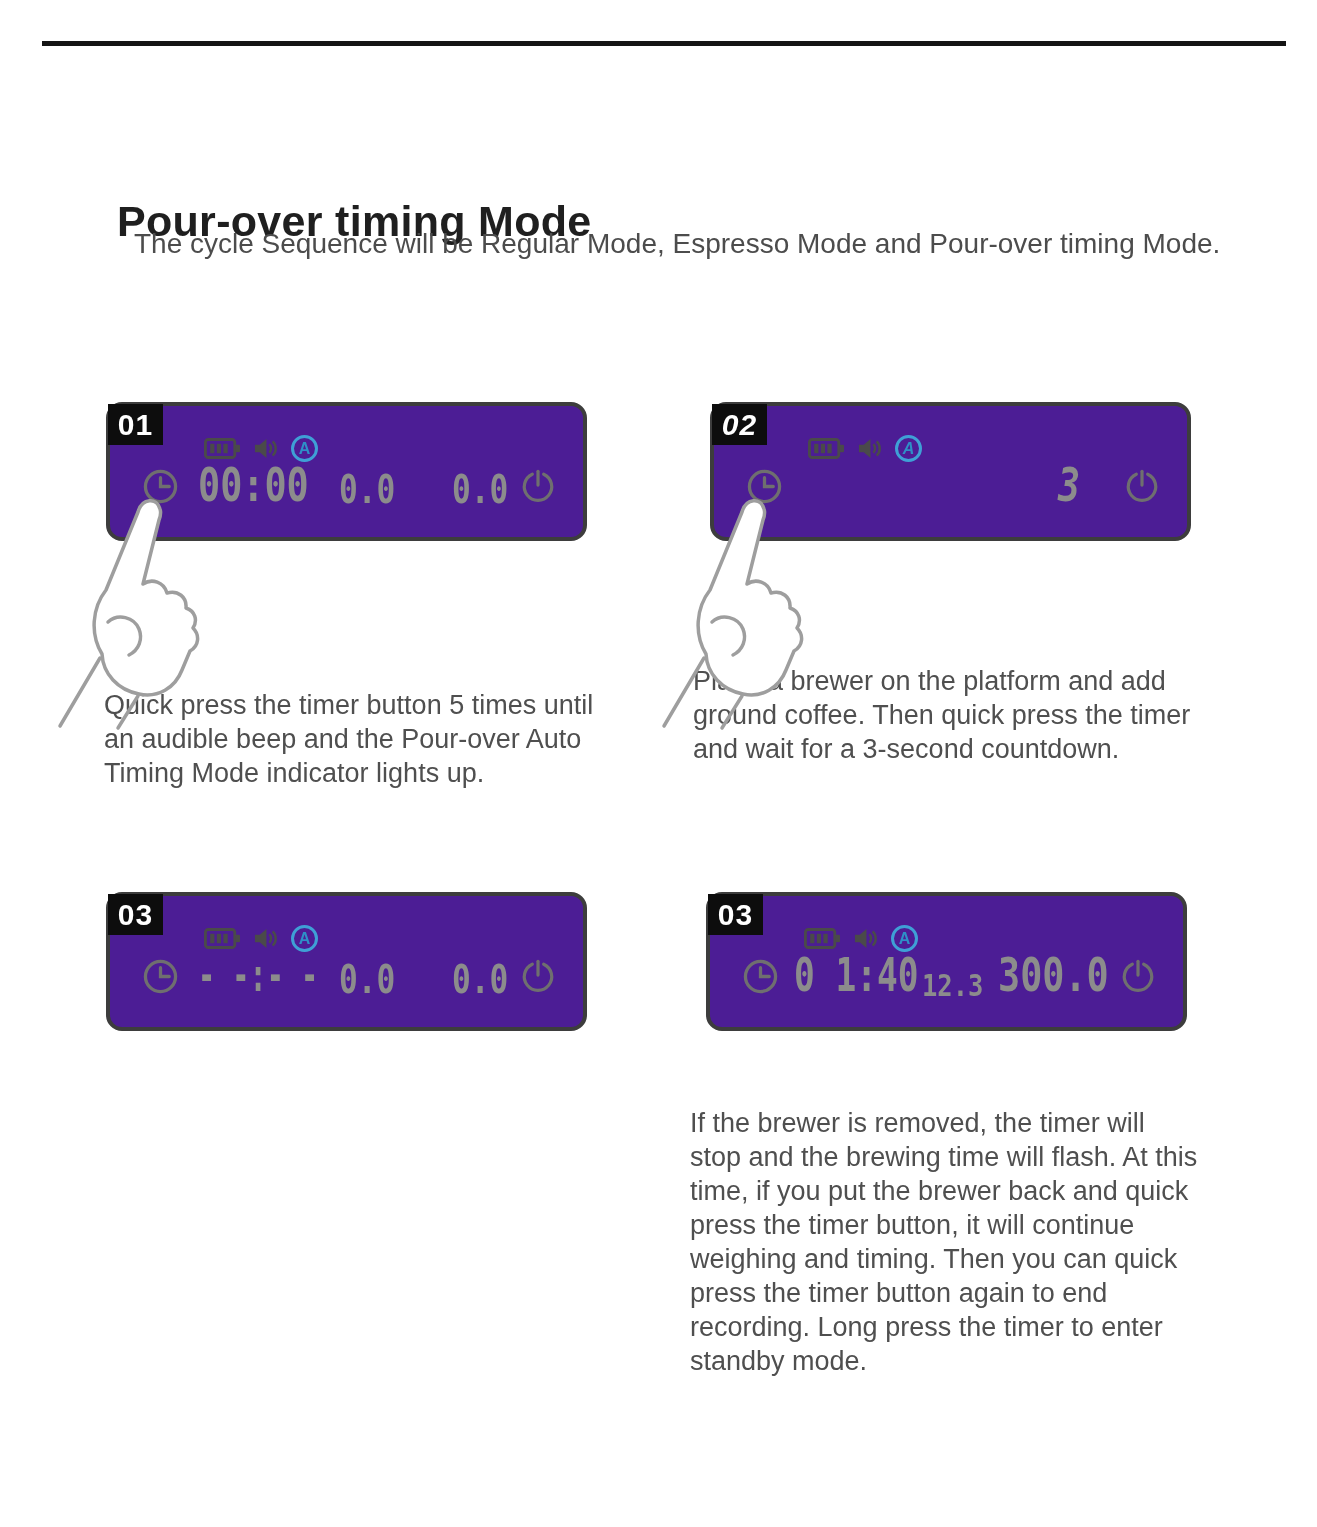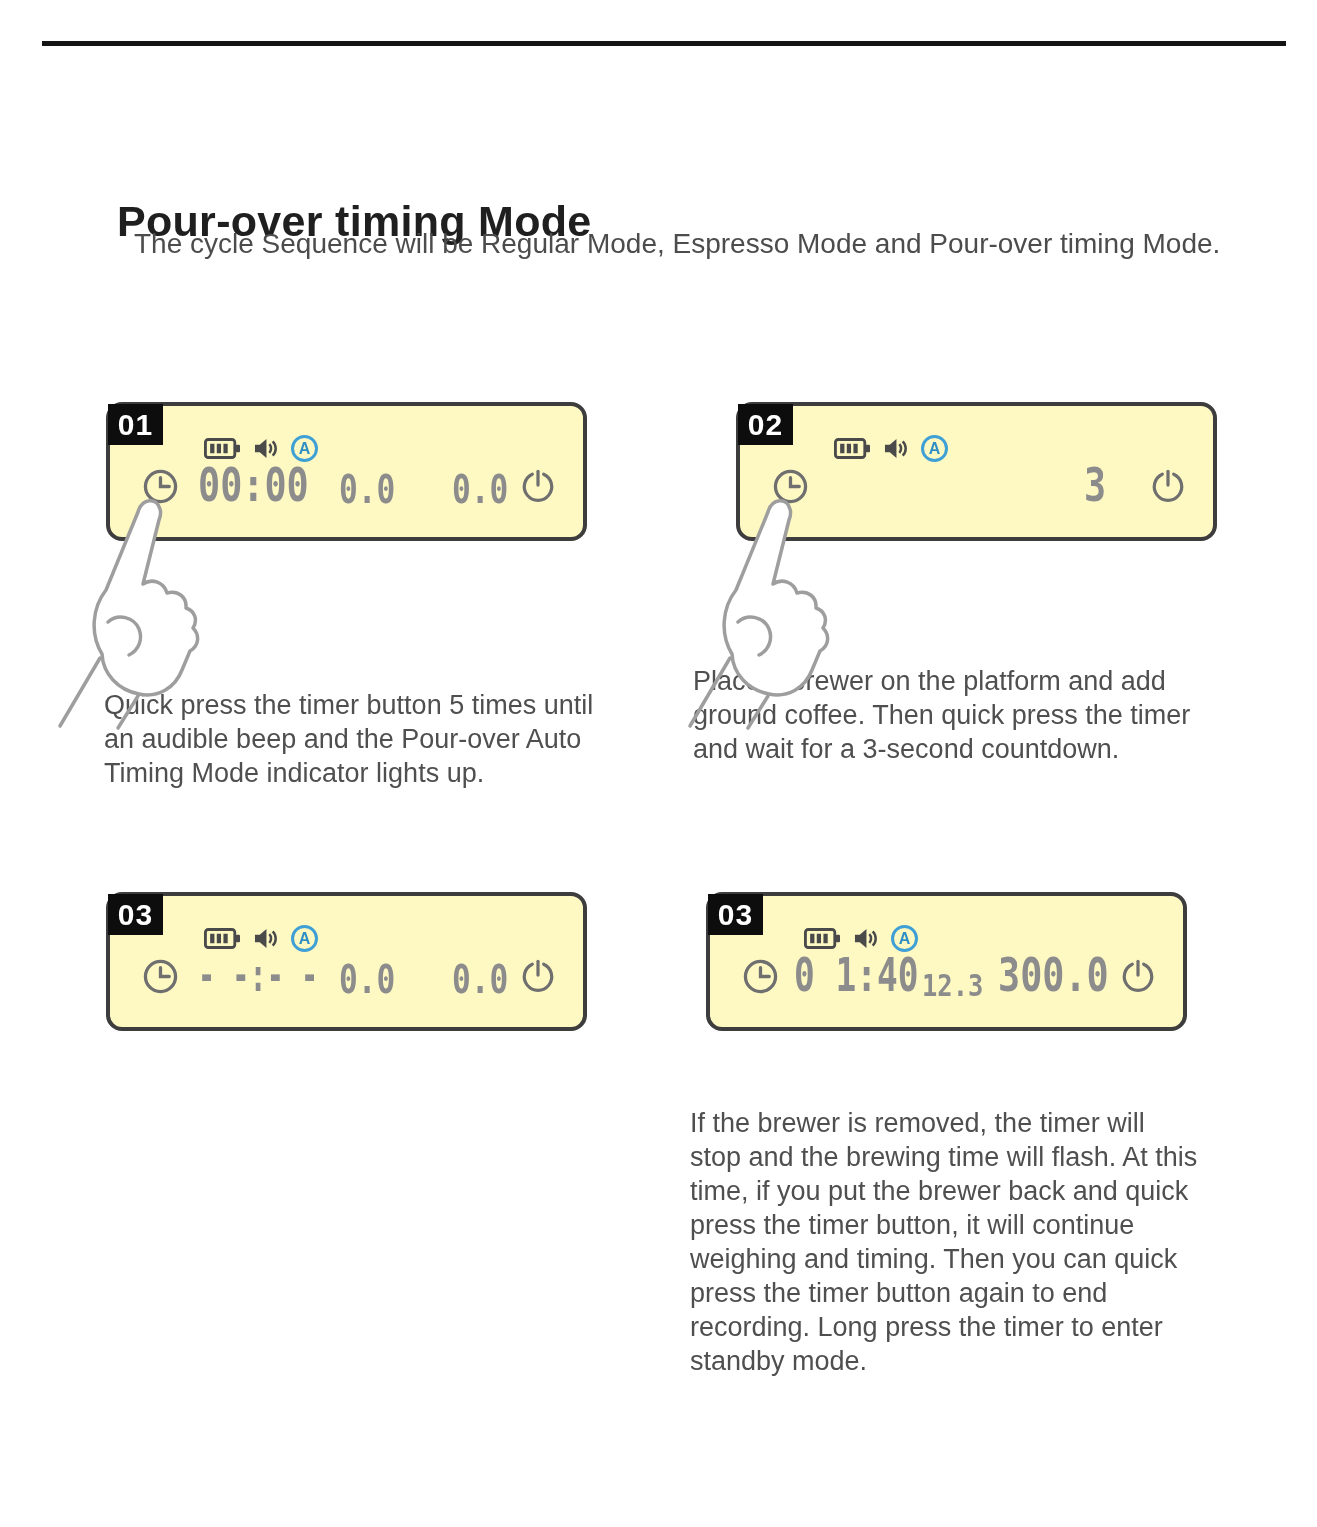--- a/index.html
+++ b/index.html
@@ -4,26 +4,26 @@
 <style>
   html,body{margin:0;padding:0;background:#ffffff;}
   .page{position:relative;width:1317px;height:1527px;background:#ffffff;overflow:hidden;
         font-family:"Liberation Sans",sans-serif;}
   .top-rule{position:absolute;left:42px;top:41px;width:1244px;height:5px;background:#141414;}
   .title{position:absolute;left:117px;top:168px;font-size:43px;font-weight:700;color:#1f1f1f;letter-spacing:.3px;}
   .subtitle{position:absolute;left:117px;top:228px;font-size:28px;color:#4c4c4c;margin-left:17px;}
 
   .figure{position:absolute;width:481px;height:139px;}
   .fig1{left:106px;top:402px;}
-  .fig2{left:736px;top:402px;}
+  .fig2{left:710px;top:402px;font-style:italic;}
   .fig3{left:106px;top:892px;}
   .fig4{left:706px;top:892px;}
 
   .panel{position:absolute;left:0;top:0;width:481px;height:139px;box-sizing:border-box;
-         border:4px solid #3d3d3d;border-radius:16px;background:#fef9c3;}
+         border:4px solid #3d3d3d;border-radius:16px;background:#4c1d95;}
   .badge{position:absolute;left:-2px;top:-2px;width:55px;height:41px;background:#0d0d0d;color:#ffffff;
          font-size:30px;font-weight:700;display:flex;align-items:center;justify-content:center;letter-spacing:1px;}
   .status-icons{position:absolute;left:94px;top:30px;display:flex;align-items:center;gap:13px;height:24px;}
   .a-badge{width:21px;height:21px;border:3px solid #3fa0d6;border-radius:50%;color:#2e8fc7;
            font-weight:700;font-size:16px;line-height:21px;text-align:center;}
   .icon-clock{position:absolute;left:33px;top:63px;}
   .icon-power{position:absolute;left:411px;top:63px;}
 
   .digits{position:absolute;font-family:"DejaVu Sans Mono",monospace;font-weight:700;color:#8c8c8c;
           line-height:40px;white-space:pre;transform-origin:left center;}

